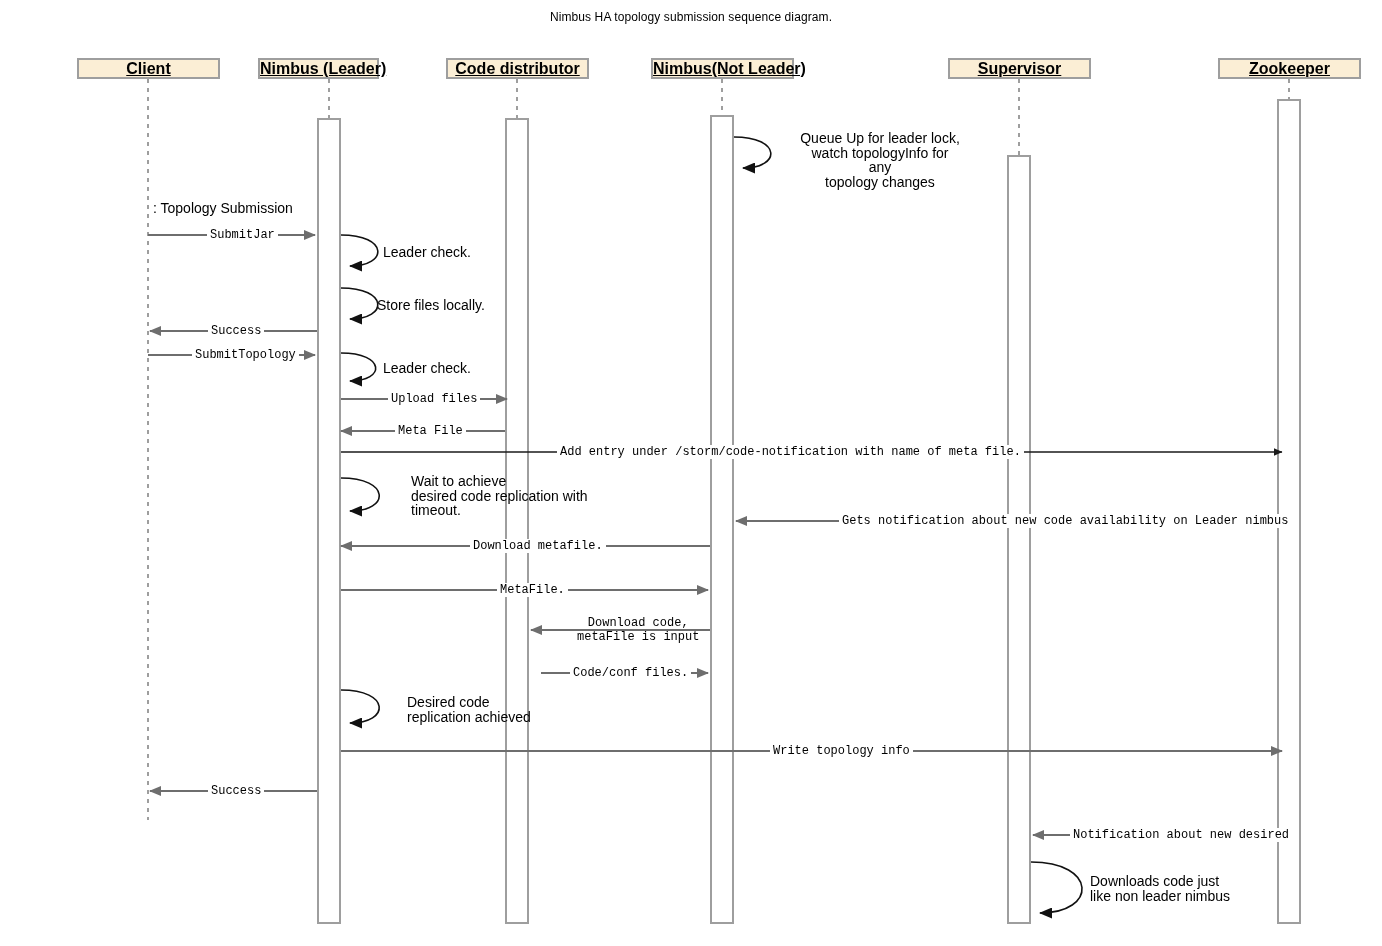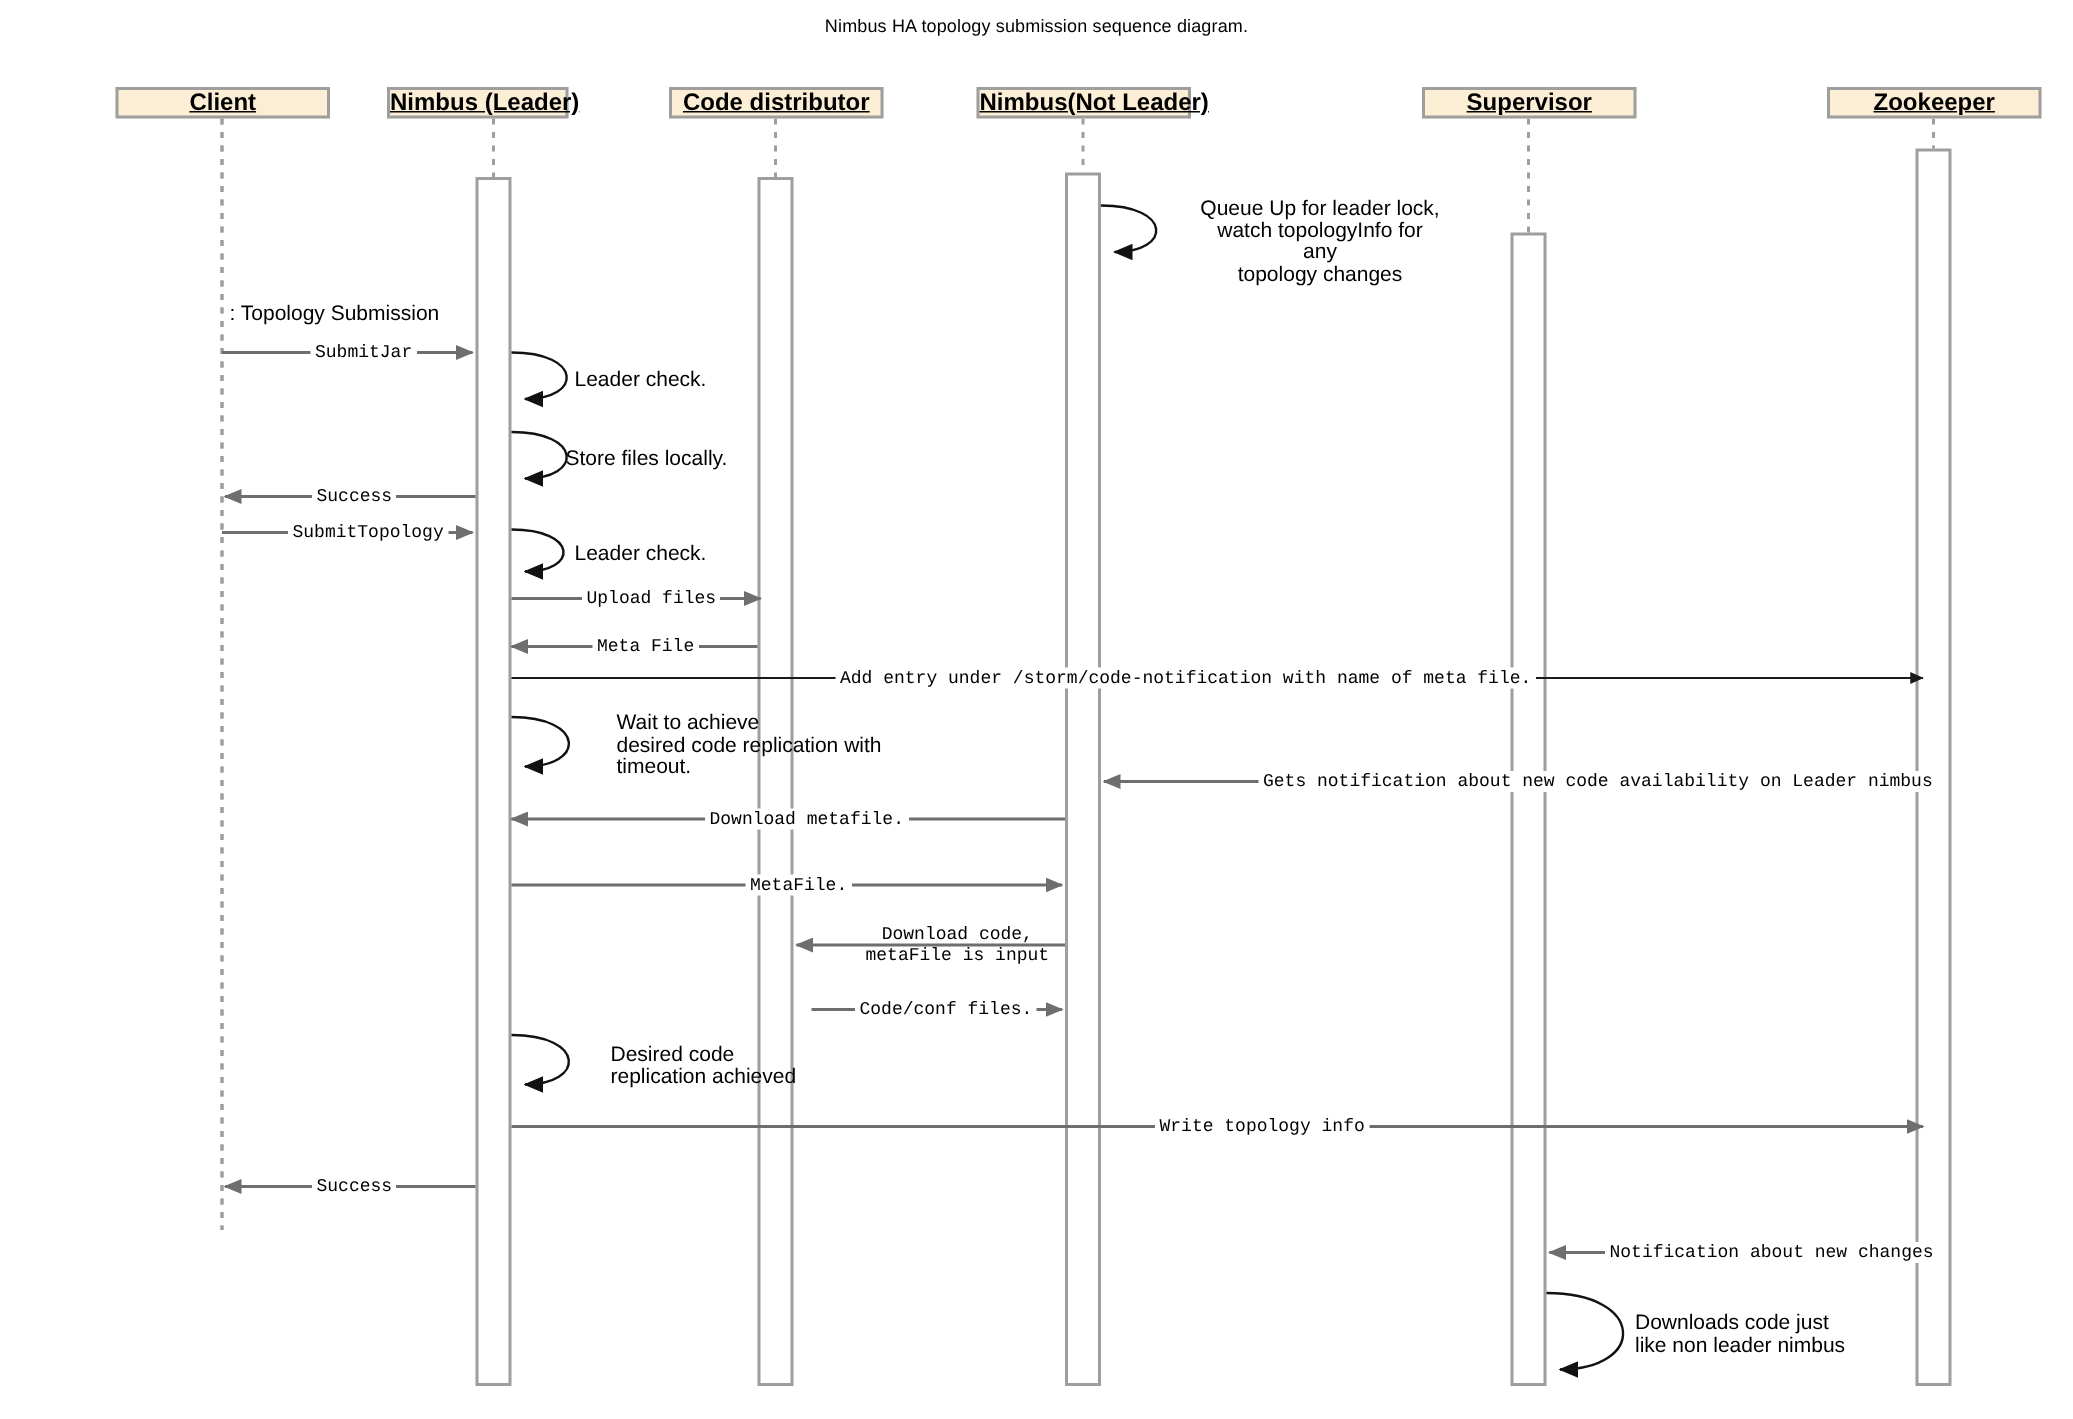--- a/index.html
+++ b/index.html
@@ -153,21 +153,21 @@
       <div class="msg-label" style="white-space: pre; text-align: center; left: 395px; top: 424px;">Meta File</div>
       <div class="msg-label" style="white-space: pre; text-align: right; left: 557px; top: 445px;">Add entry under /storm/code-notification with name of meta file.</div>
       <div class="msg-label" style="white-space: pre; left: 839px; top: 514px;">Gets notification about new code availability on Leader nimbus</div>
       <div class="msg-label" style="white-space: pre; text-align: right; left: 470px; top: 539px;">Download metafile.</div>
       <div class="msg-label" style="white-space: pre; text-align: center; left: 497px; top: 583px;">MetaFile.</div>
       <div class="msg-label multiline" style="white-space: pre-line; text-align: center; left: 577px; top: 616px;">Download code,
 metaFile is input</div>
       <div class="msg-label" style="white-space: pre; text-align: center; left: 570px; top: 666px;">Code/conf files.</div>
       <div class="msg-label" style="white-space: pre; text-align: center; left: 770px; top: 744px;">Write topology info</div>
       <div class="msg-label" style="white-space: pre; text-align: center; left: 208px; top: 784px;">Success</div>
-      <div class="msg-label" style="white-space: pre; text-align: center; left: 1070px; top: 828px;">Notification about new changes</div>
+      <div class="msg-label" style="white-space: pre; text-align: center; left: 1070px; top: 828px;">Notification about new desired</div>
     </div>
   <div id="note-labels">
       <div class="note-label" style="left: 800px; top: 131px; width: 160px; text-align: center;">Queue Up for leader lock,
 watch topologyInfo for any
 topology changes</div>
       <div class="note-label" style="left: 383px; top: 245px; width: 150px; text-align: left;">Leader check.</div>
       <div class="note-label" style="left: 377px; top: 298px; width: 160px; text-align: left;">Store files locally.</div>
       <div class="note-label" style="left: 383px; top: 361px; width: 150px; text-align: left;">Leader check.</div>
       <div class="note-label" style="left: 411px; top: 474px; width: 190px; text-align: left;">Wait to achieve
 desired code replication with

